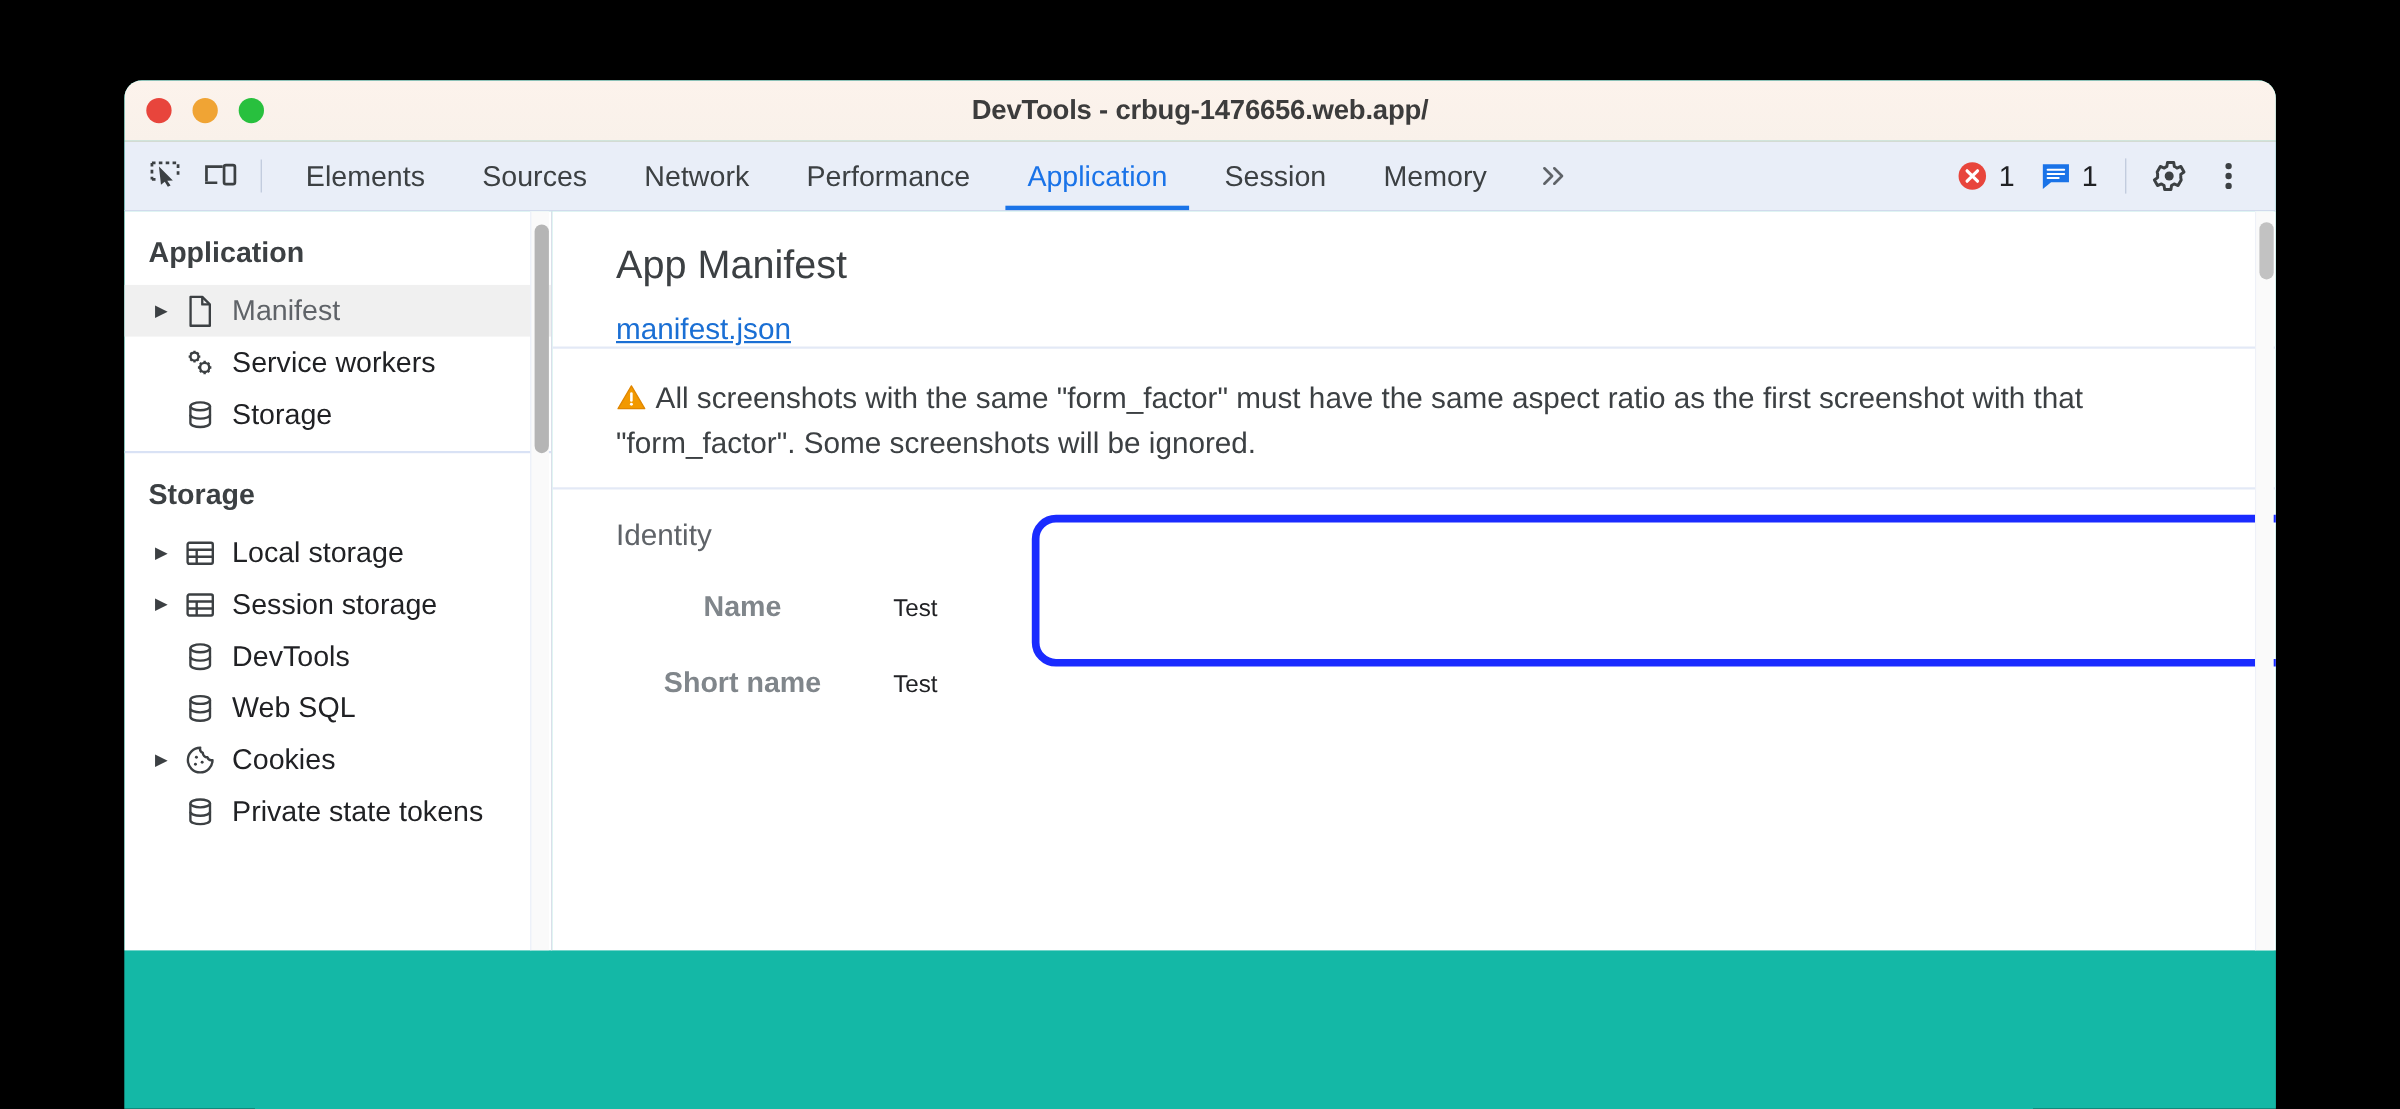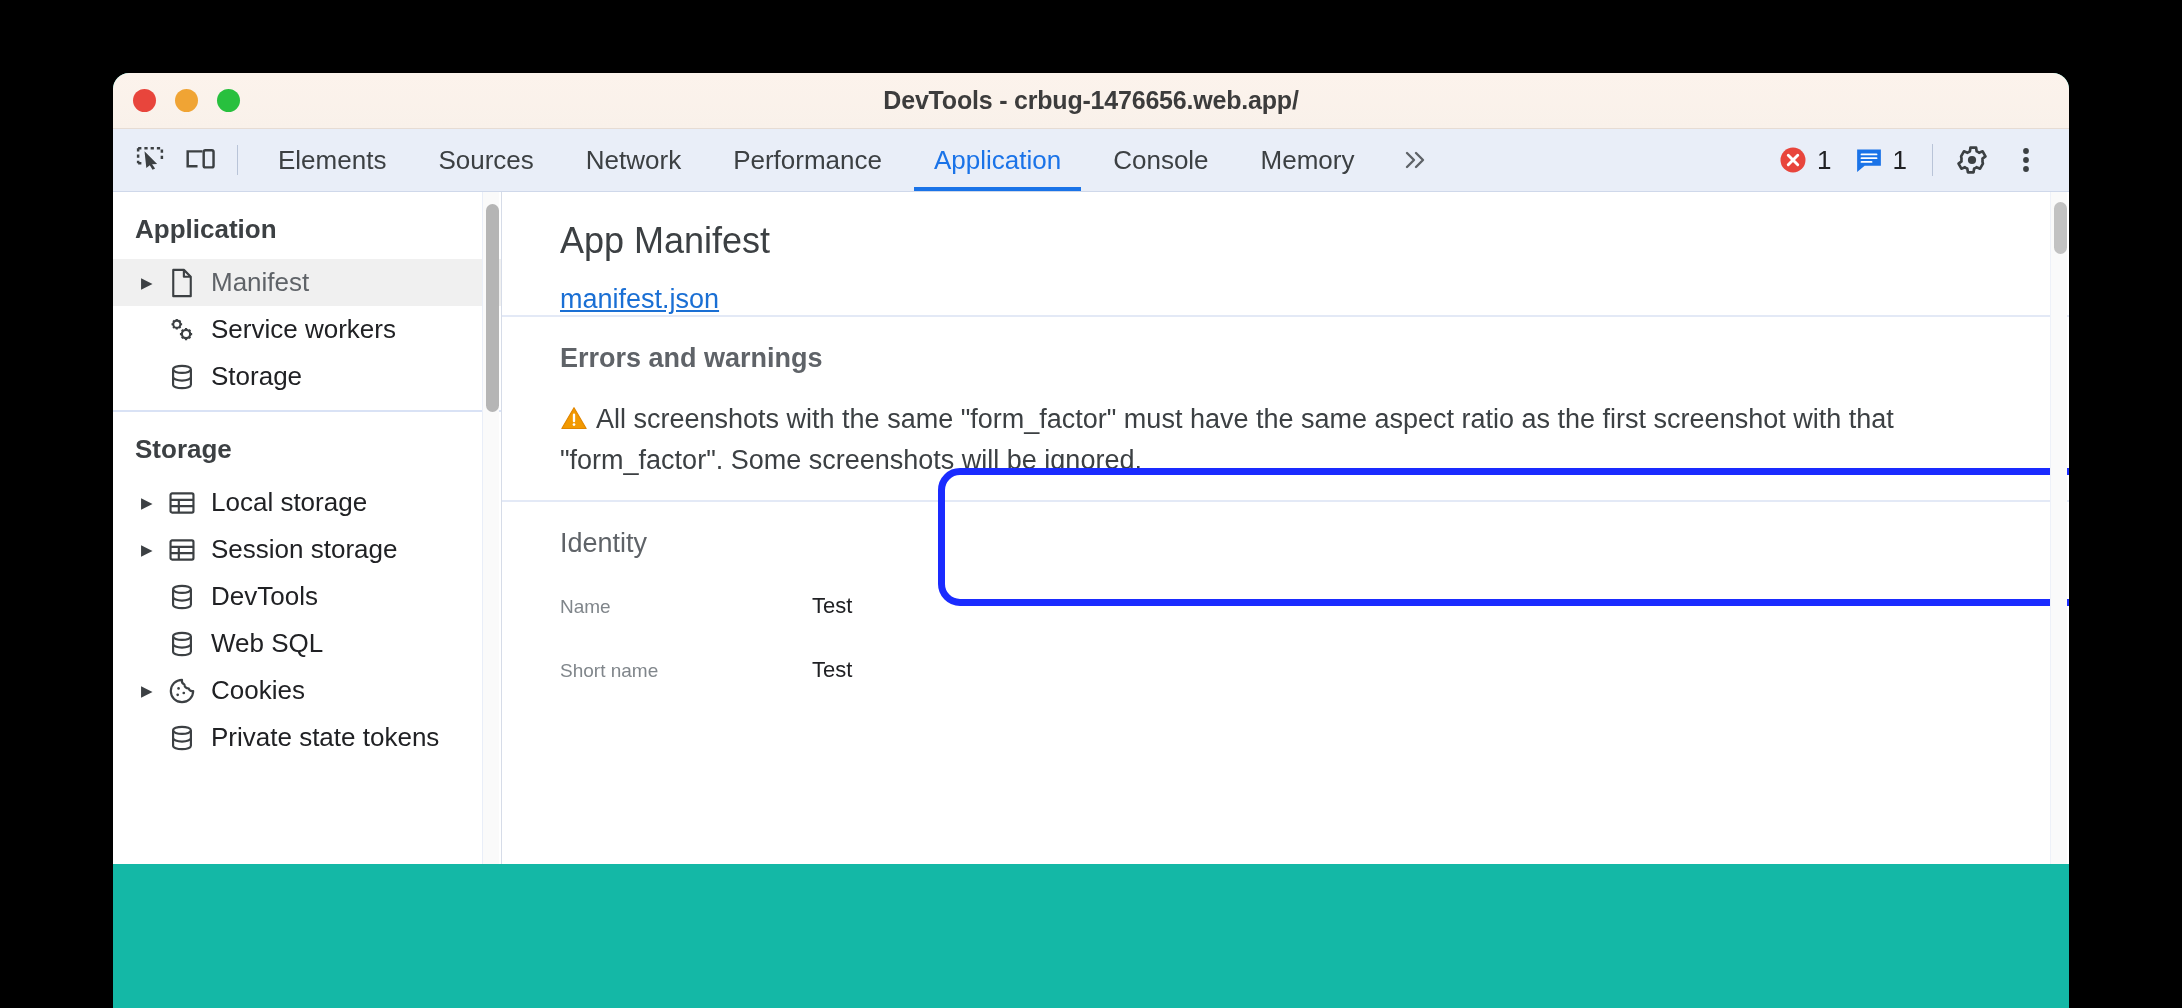--- a/index.html
+++ b/index.html
@@ -293,24 +293,25 @@
     margin-bottom: 34px;
   }
   .id-row {
     display: flex;
     align-items: baseline;
     margin-bottom: 38px;
   }
   .id-label {
     width: 230px;
     flex: 0 0 230px;
-    text-align: left;
-    font-size: 19px;
+    text-align: center;
+    font-size: 26px;
     color: #80868b;
     padding-right: 22px;
+    font-weight: bold;
   }
   .id-value {
     font-size: 22px;
     color: #202124;
   }
   .main-vscroll {
     position: absolute;
     right: 2px;
     top: 0;
     width: 16px;
@@ -391,21 +392,21 @@
         <div class="tab">
             <span>Network</span>
           </div>
         <div class="tab">
             <span>Performance</span>
           </div>
         <div class="tab active">
             <span>Application</span>
           </div>
         <div class="tab">
-            <span>Console</span>
+            <span>Session</span>
           </div>
         <div class="tab">
             <span>Memory</span>
           </div>
         <div class="tab tab-more">
           <svg width="30" height="24" viewBox="0 0 30 24">
             <path d="M8 5 L15 12 L8 19" fill="none" stroke="#5f6368" stroke-width="2.4" stroke-linecap="round" stroke-linejoin="round"></path>
             <path d="M17 5 L24 12 L17 19" fill="none" stroke="#5f6368" stroke-width="2.4" stroke-linecap="round" stroke-linejoin="round"></path>
           </svg>
         </div>
@@ -584,21 +585,20 @@
         <div class="main-inner">
 
           <div class="m-head">
             <div class="m-title">App Manifest</div>
             <a class="m-link" href="#">manifest.json</a>
           </div>
 
           <div class="m-divider"></div>
 
           <div class="err-wrap">
-            <div class="err-title">Errors and warnings</div>
             <div class="err-body">
               <span class="warn-ico">
                 <svg width="28" height="26" viewBox="0 0 24 22">
                   <path d="M12 2.2 L22.4 20 H1.6 Z" fill="#f29900" stroke="#e08600" stroke-width="1" stroke-linejoin="round"></path>
                   <path d="M12 8.2v5.4" stroke="#ffffff" stroke-width="2" stroke-linecap="round"></path>
                   <circle cx="12" cy="16.6" r="1.15" fill="#ffffff"></circle>
                 </svg>
               </span><span>All screenshots with the same "form_factor" must have the same aspect ratio as the first screenshot with that "form_factor". Some screenshots will be ignored.</span>
             </div>
           </div>

